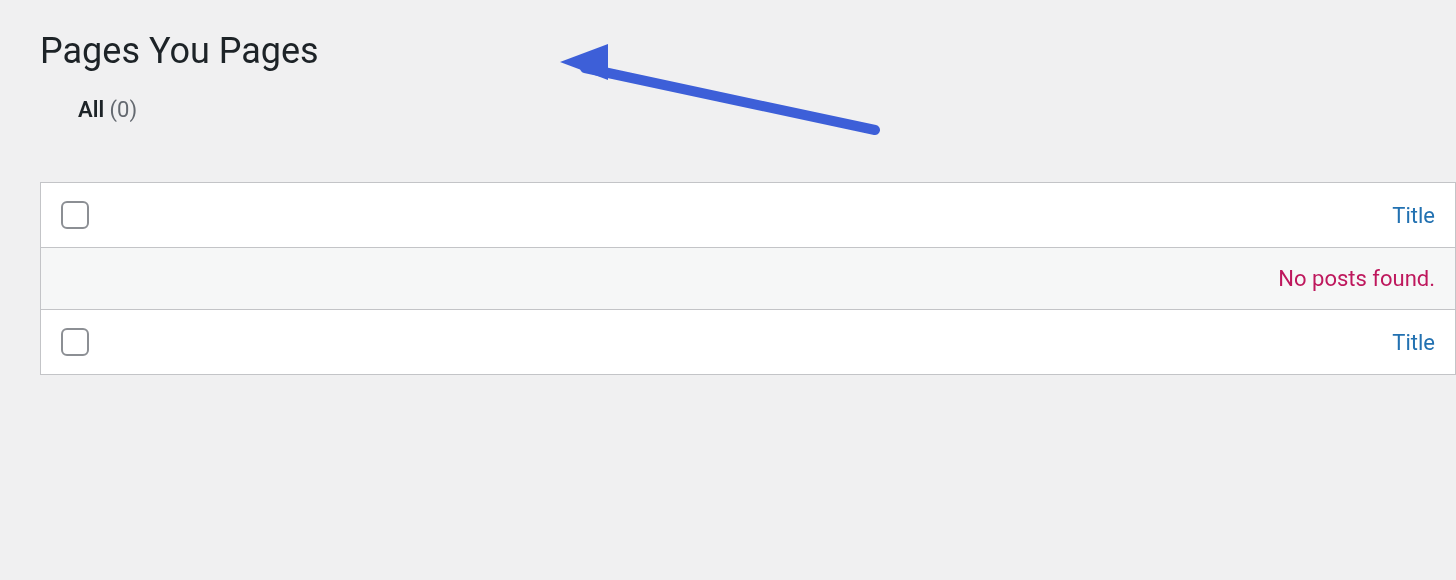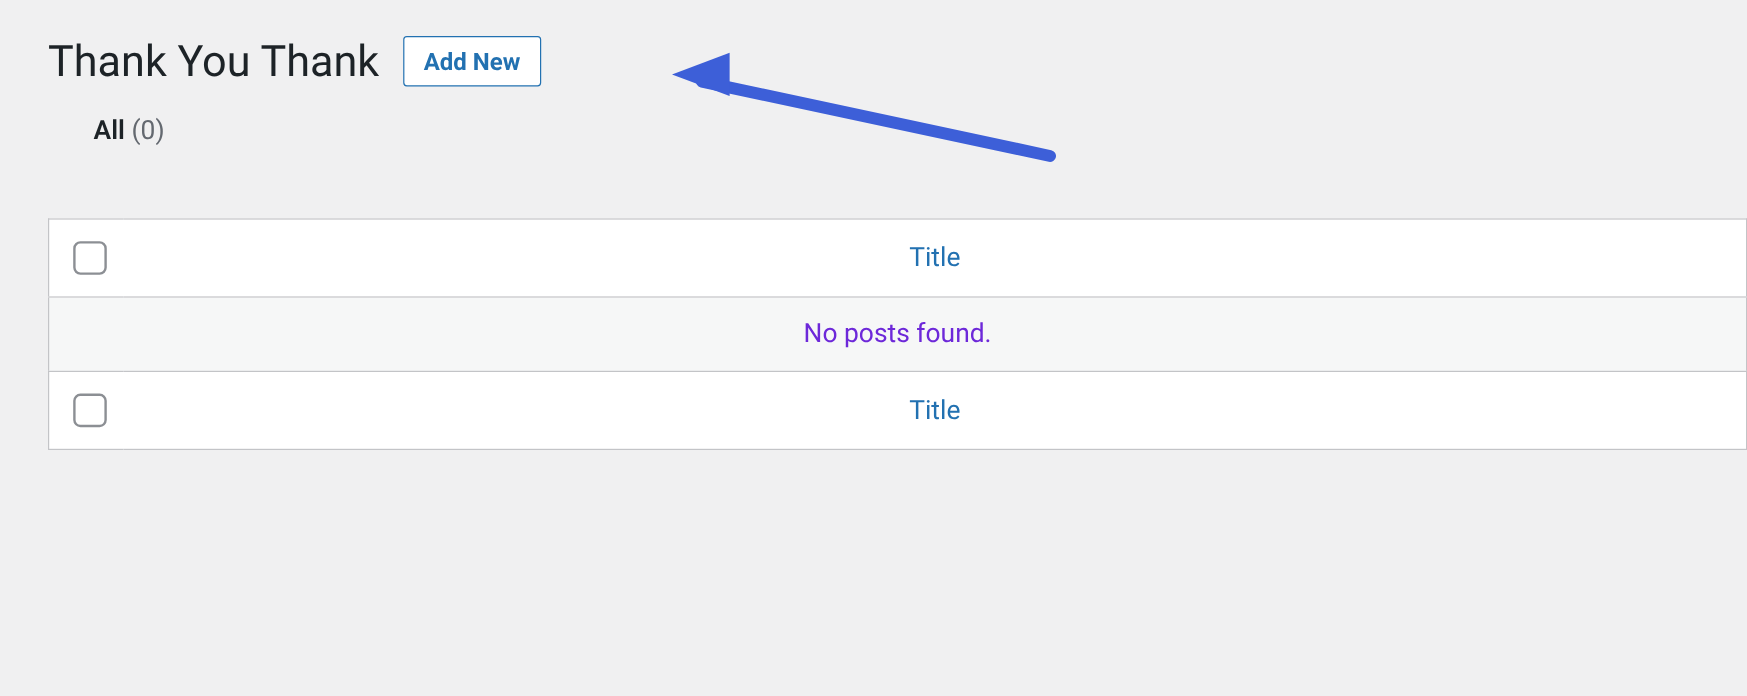--- a/index.html
+++ b/index.html
@@ -60,21 +60,21 @@
     table {
       width: 100%;
       border-collapse: collapse;
       background: #fff;
       border: 1px solid #c3c4c7;
     }
     thead tr, tfoot tr {
       background: #fff;
     }
     th, td {
-      text-align: center;
+      text-align: right;
       padding: 18px 20px;
       font-size: 22px;
     }
     th.check-col, td.check-col {
       width: 60px;
       padding: 18px 14px 18px 20px;
     }
     .checkbox {
       width: 28px;
       height: 28px;
@@ -93,33 +93,32 @@
       font-size: 22px;
       text-decoration: none;
       cursor: pointer;
     }
     tbody tr {
       background: #f6f7f7;
       border-top: 1px solid #c3c4c7;
       border-bottom: 1px solid #c3c4c7;
     }
     tbody td {
-      color: #6d28d9;
+      color: #be185d;
       font-size: 22px;
     }
     tfoot tr {
       border-top: 1px solid #c3c4c7;
     }
   </style>
 </head>
 <body>
 
 <div class="header">
-  <h1 class="page-title">Thank You Thank</h1>
-  <button class="add-new-btn">Add New</button>
+  <h1 class="page-title">Pages You Pages</h1>
   <svg class="arrow-annotation" width="320" height="100" viewBox="0 0 320 100">
     <defs>
       <marker id="arrowhead" markerWidth="12" markerHeight="12" refX="2" refY="6" orient="auto">
         <polygon points="0 0, 12 6, 0 12" fill="#3d5fd8"></polygon>
       </marker>
     </defs>
     <line x1="315" y1="90" x2="25" y2="28" stroke="#3d5fd8" stroke-width="10" stroke-linecap="round"></line>
     <polygon points="0,22 48,4 48,40" fill="#3d5fd8"></polygon>
   </svg>
 </div>

